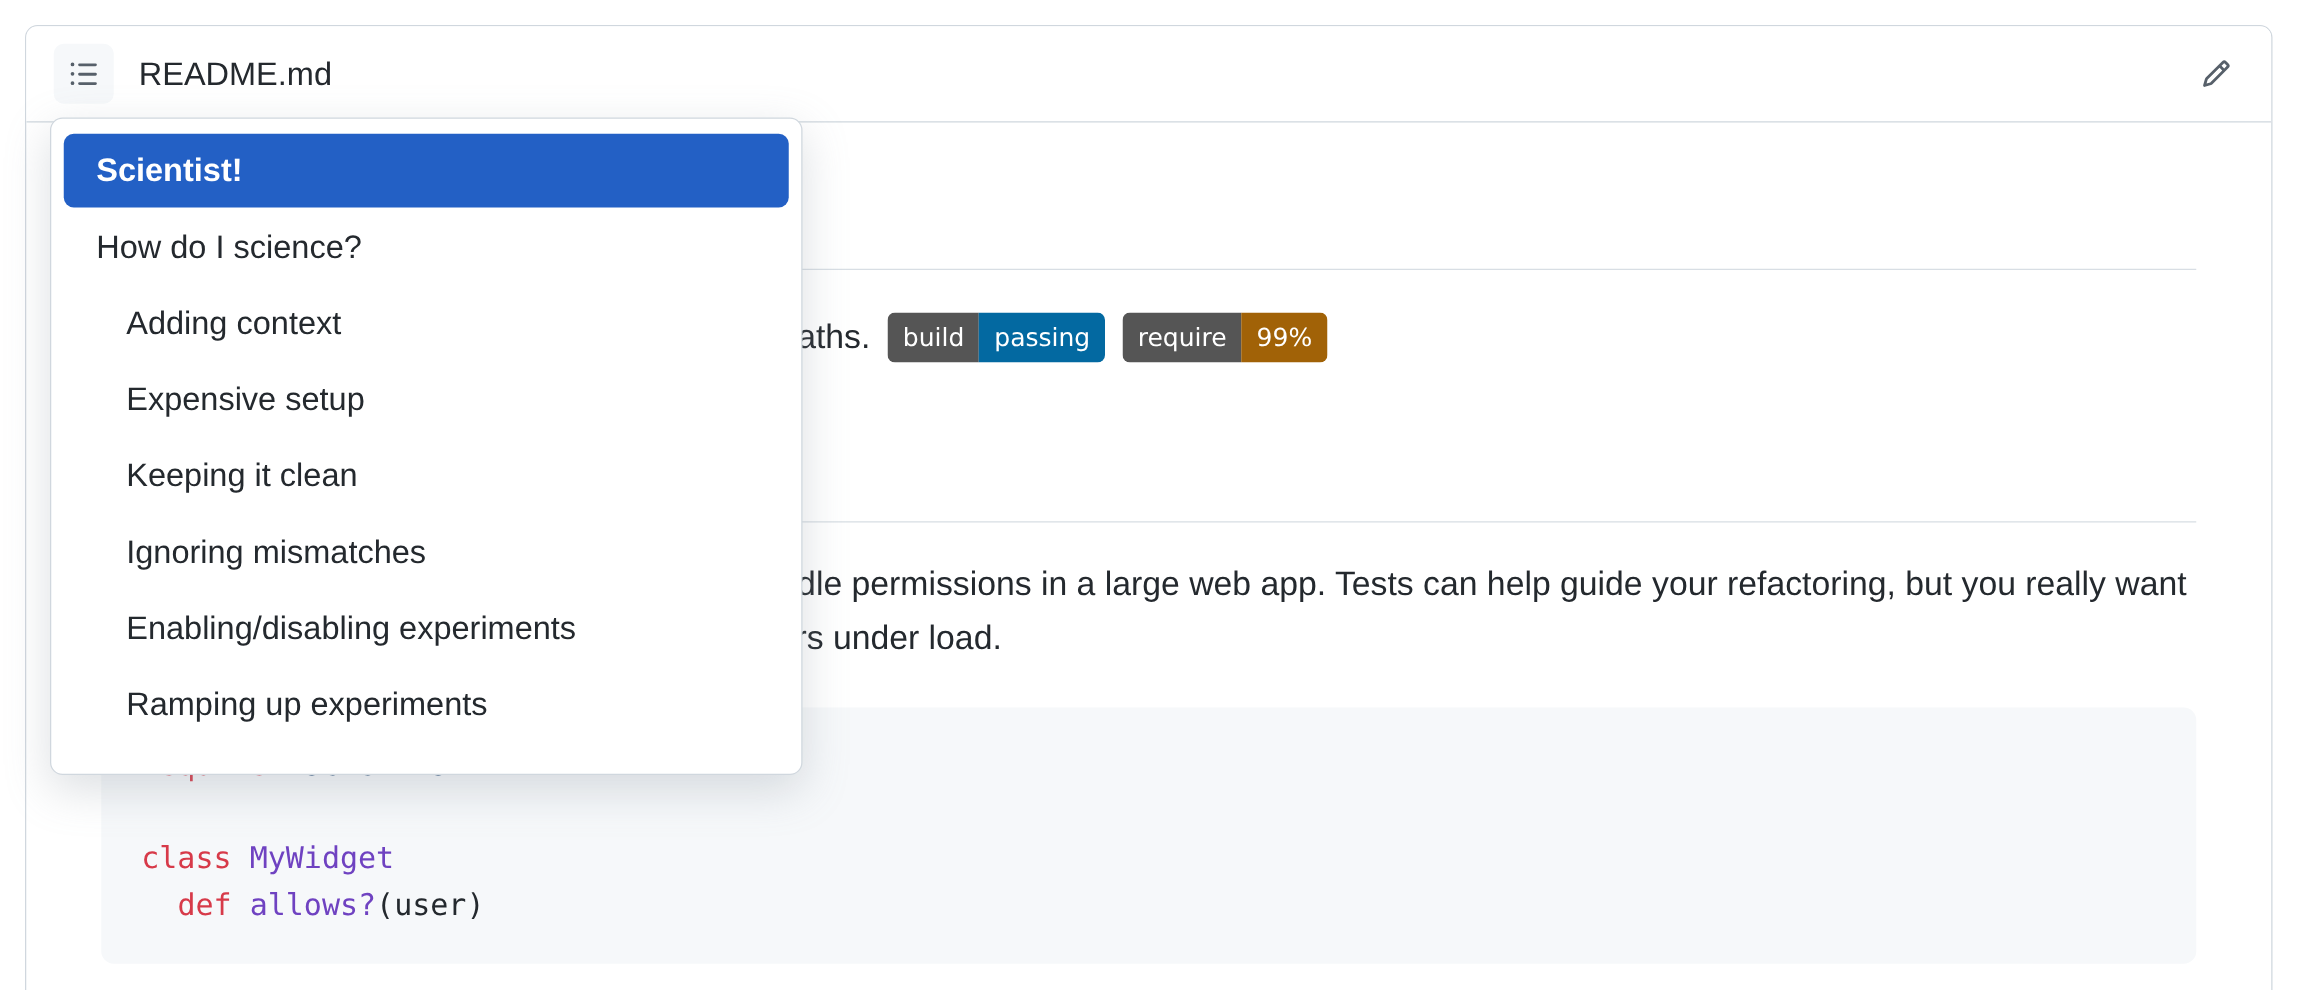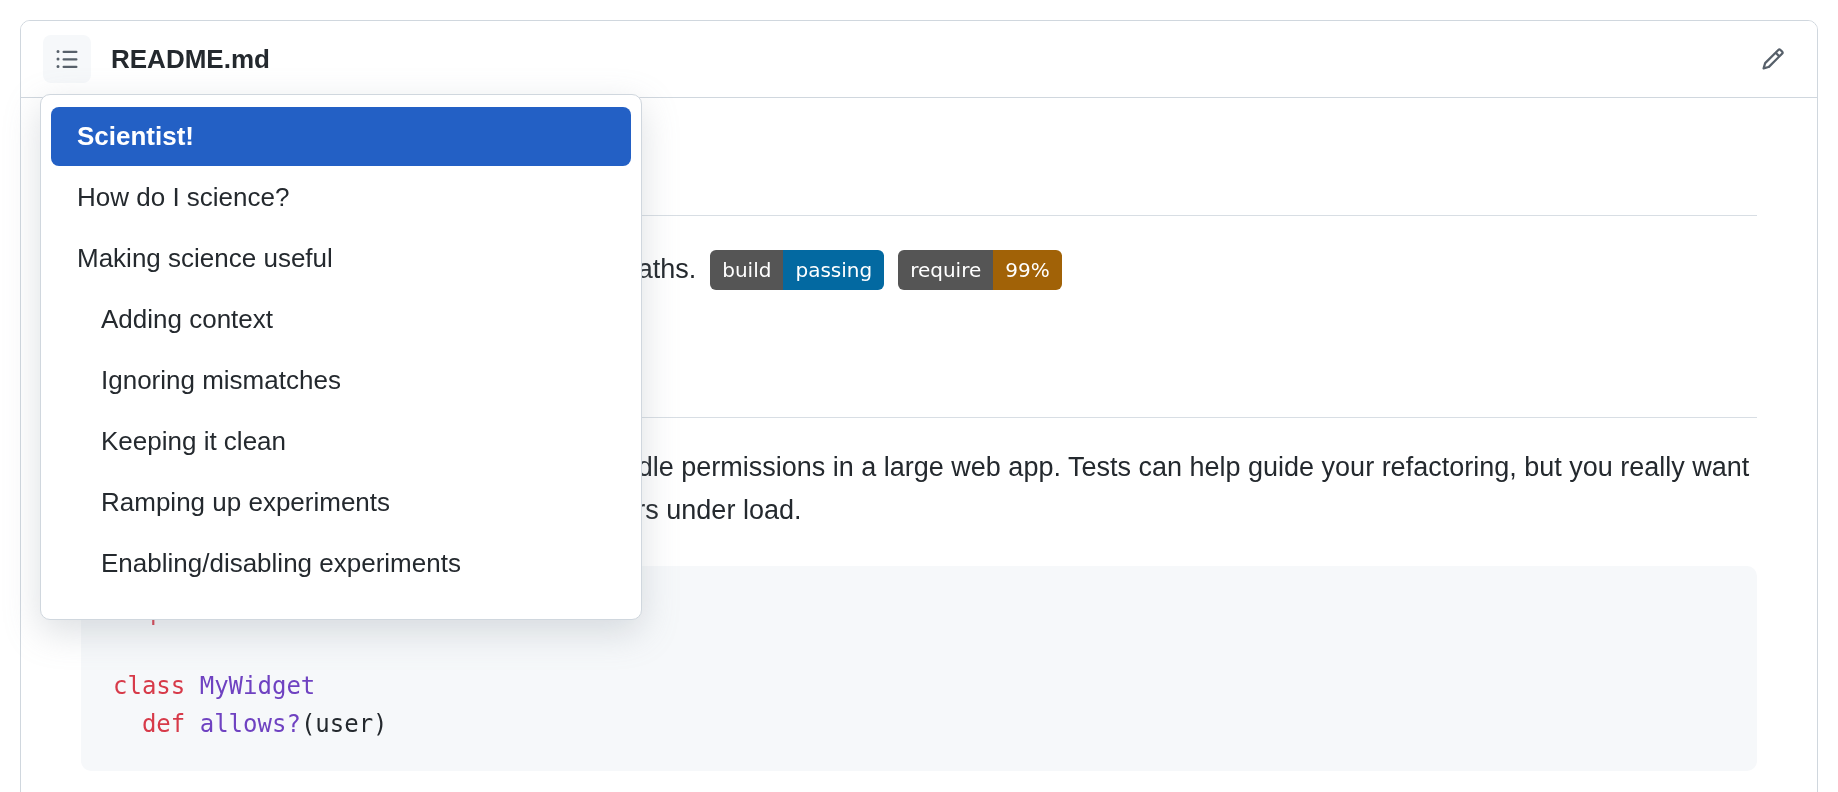--- a/index.html
+++ b/index.html
@@ -43,21 +43,21 @@
       background: #f6f8fa;
       display: flex;
       align-items: center;
       justify-content: center;
       cursor: pointer;
     }
     .toc-btn svg { fill: #57606a; }
 
     .file-title {
       font-size: 26px;
-      font-weight: 700;
+      font-weight: 400;
       color: #24292e;
     }
 
     .edit-btn {
       width: 44px;
       height: 44px;
       border: none;
       background: transparent;
       display: flex;
       align-items: center;
@@ -202,19 +202,19 @@
     <div class="code-block"><span class="pl-k">require</span> <span class="pl-c1">"scientist"</span>
 
 <span class="pl-k">class</span> <span class="pl-en">MyWidget</span>
   <span class="pl-k">def</span> <span class="pl-en">allows?</span><span>(user)</span></div>
   </div>
 </div>
 
 <div class="toc-panel" id="toc-panel">
     <div class="toc-item active">Scientist!</div>
     <div class="toc-item">How do I science?</div>
-    <div class="toc-item">Making science useful</div>
     <div class="toc-item level-1">Adding context</div>
+    <div class="toc-item level-1">Expensive setup</div>
+    <div class="toc-item level-1">Keeping it clean</div>
     <div class="toc-item level-1">Ignoring mismatches</div>
-    <div class="toc-item level-1">Keeping it clean</div>
+    <div class="toc-item level-1">Enabling/disabling experiments</div>
     <div class="toc-item level-1">Ramping up experiments</div>
-    <div class="toc-item level-1">Enabling/disabling experiments</div>
   </div>
 
 </body></html>

